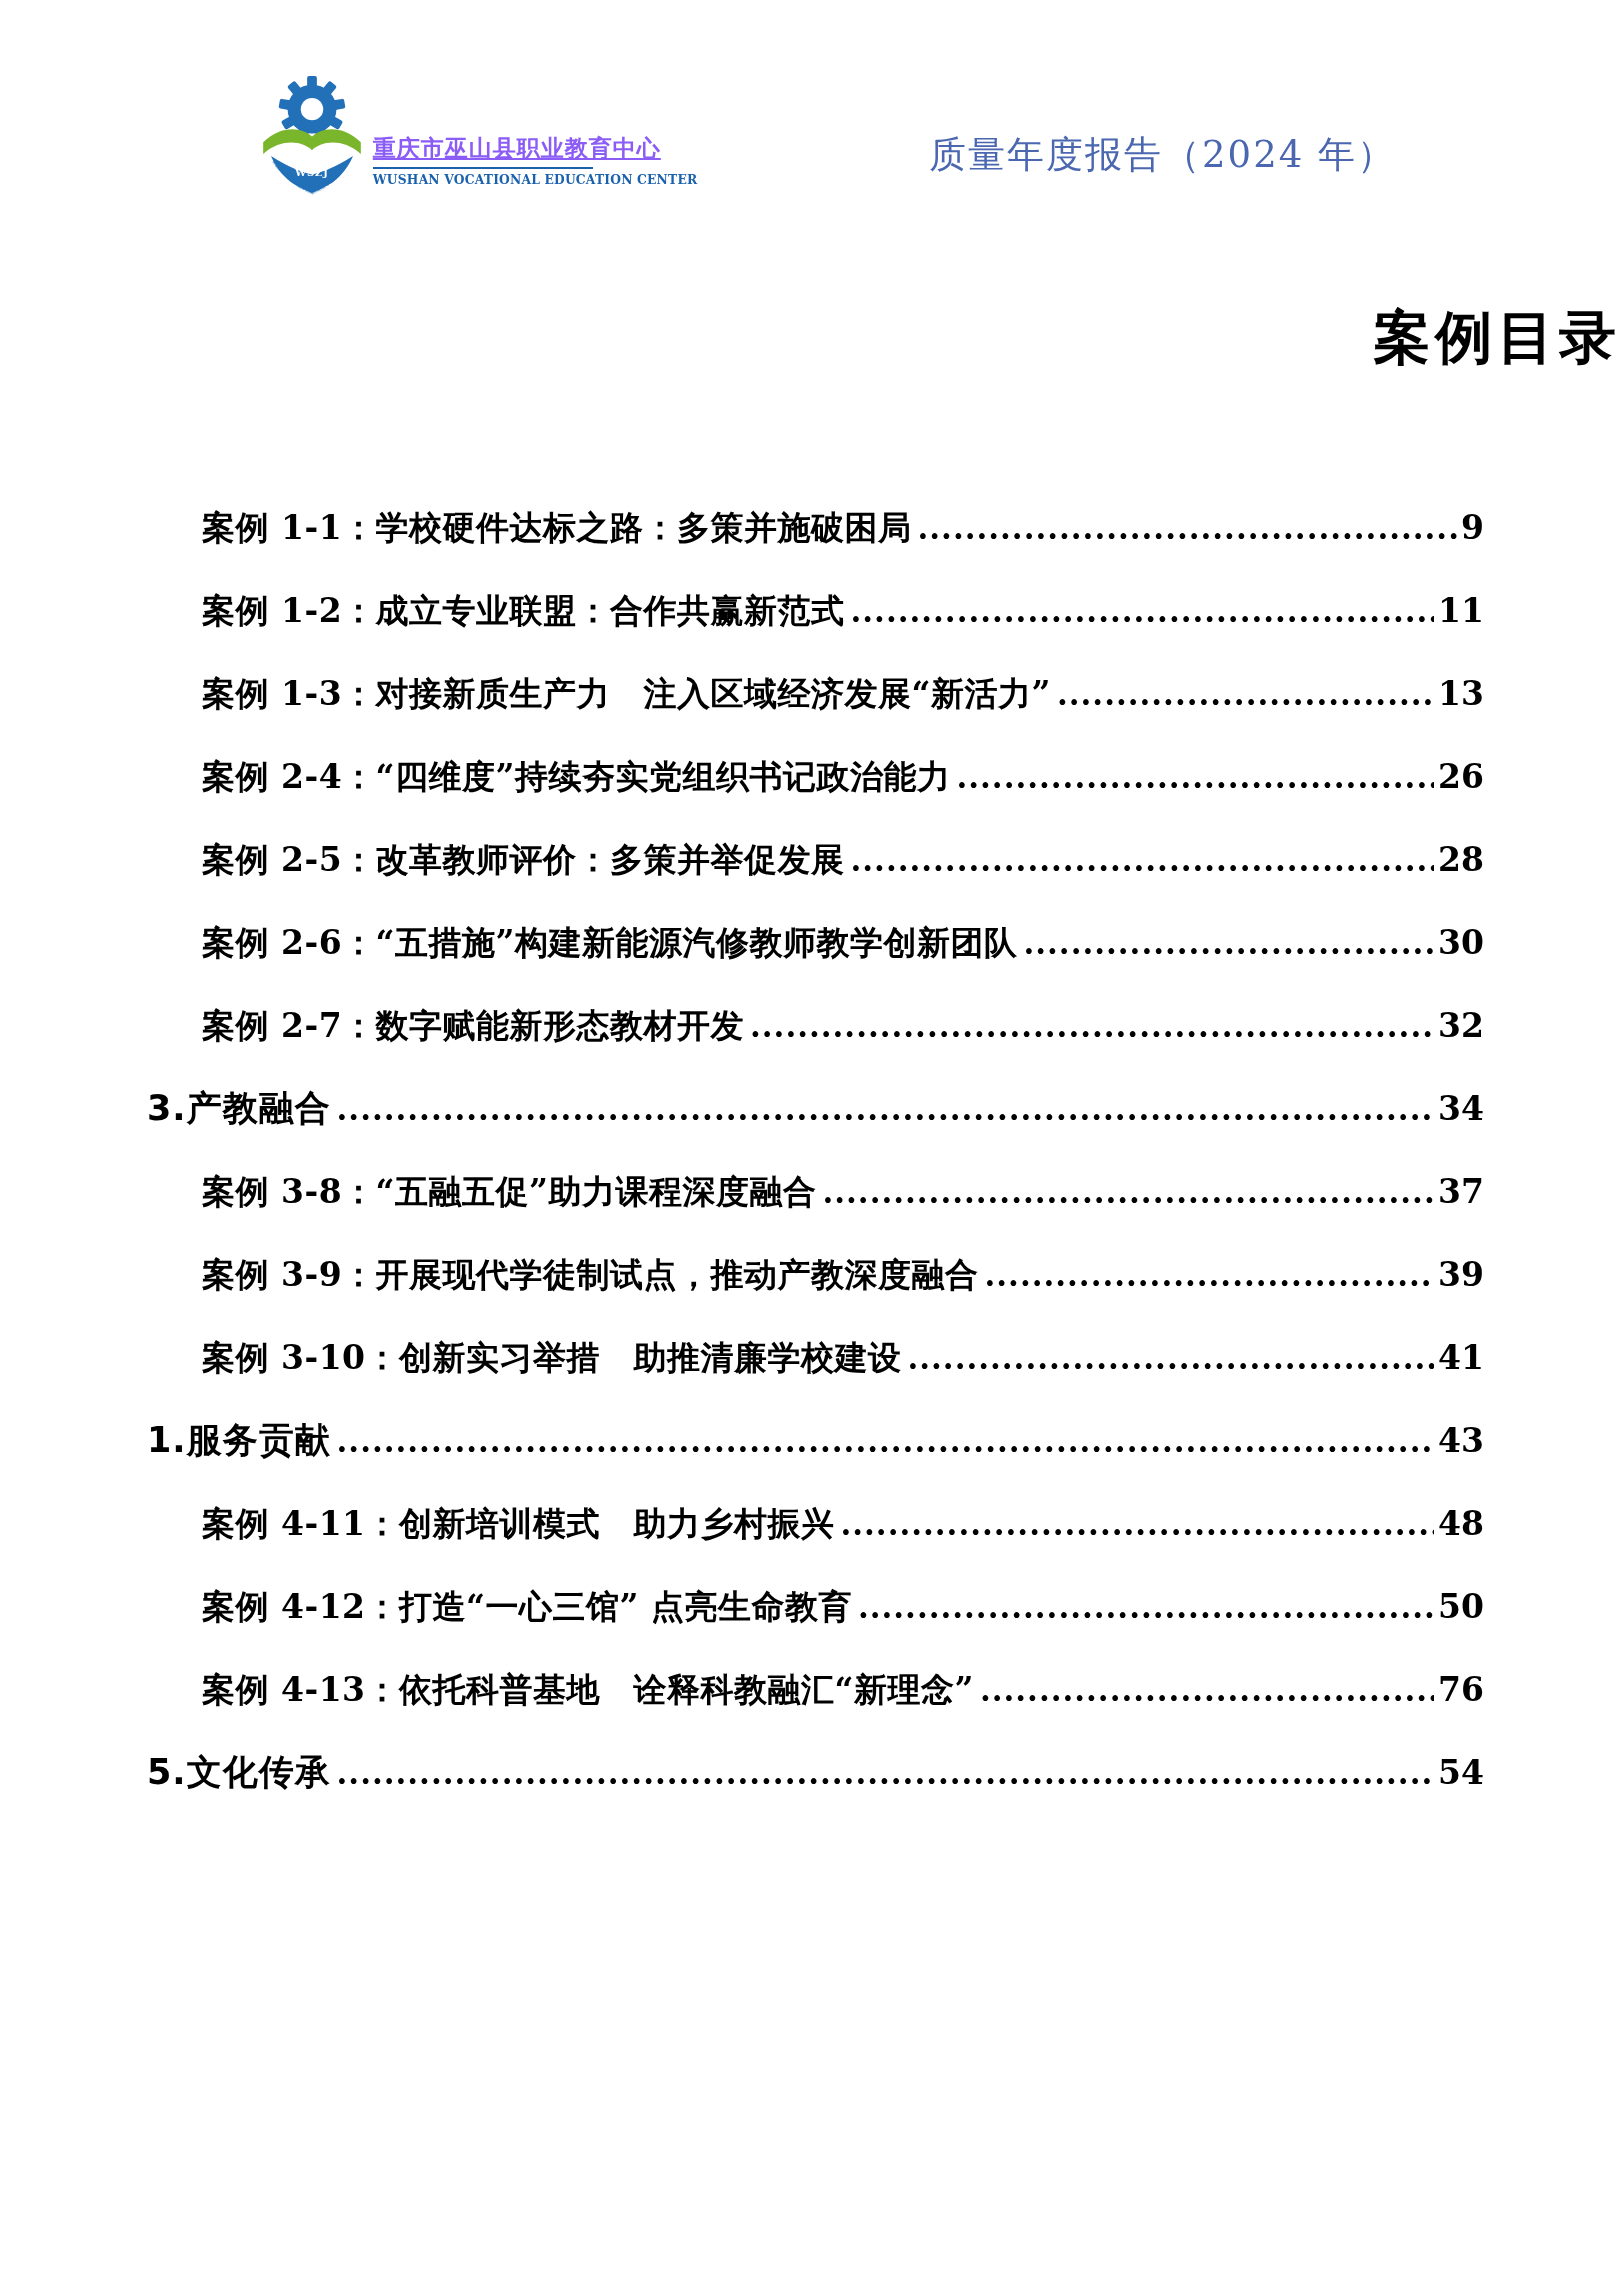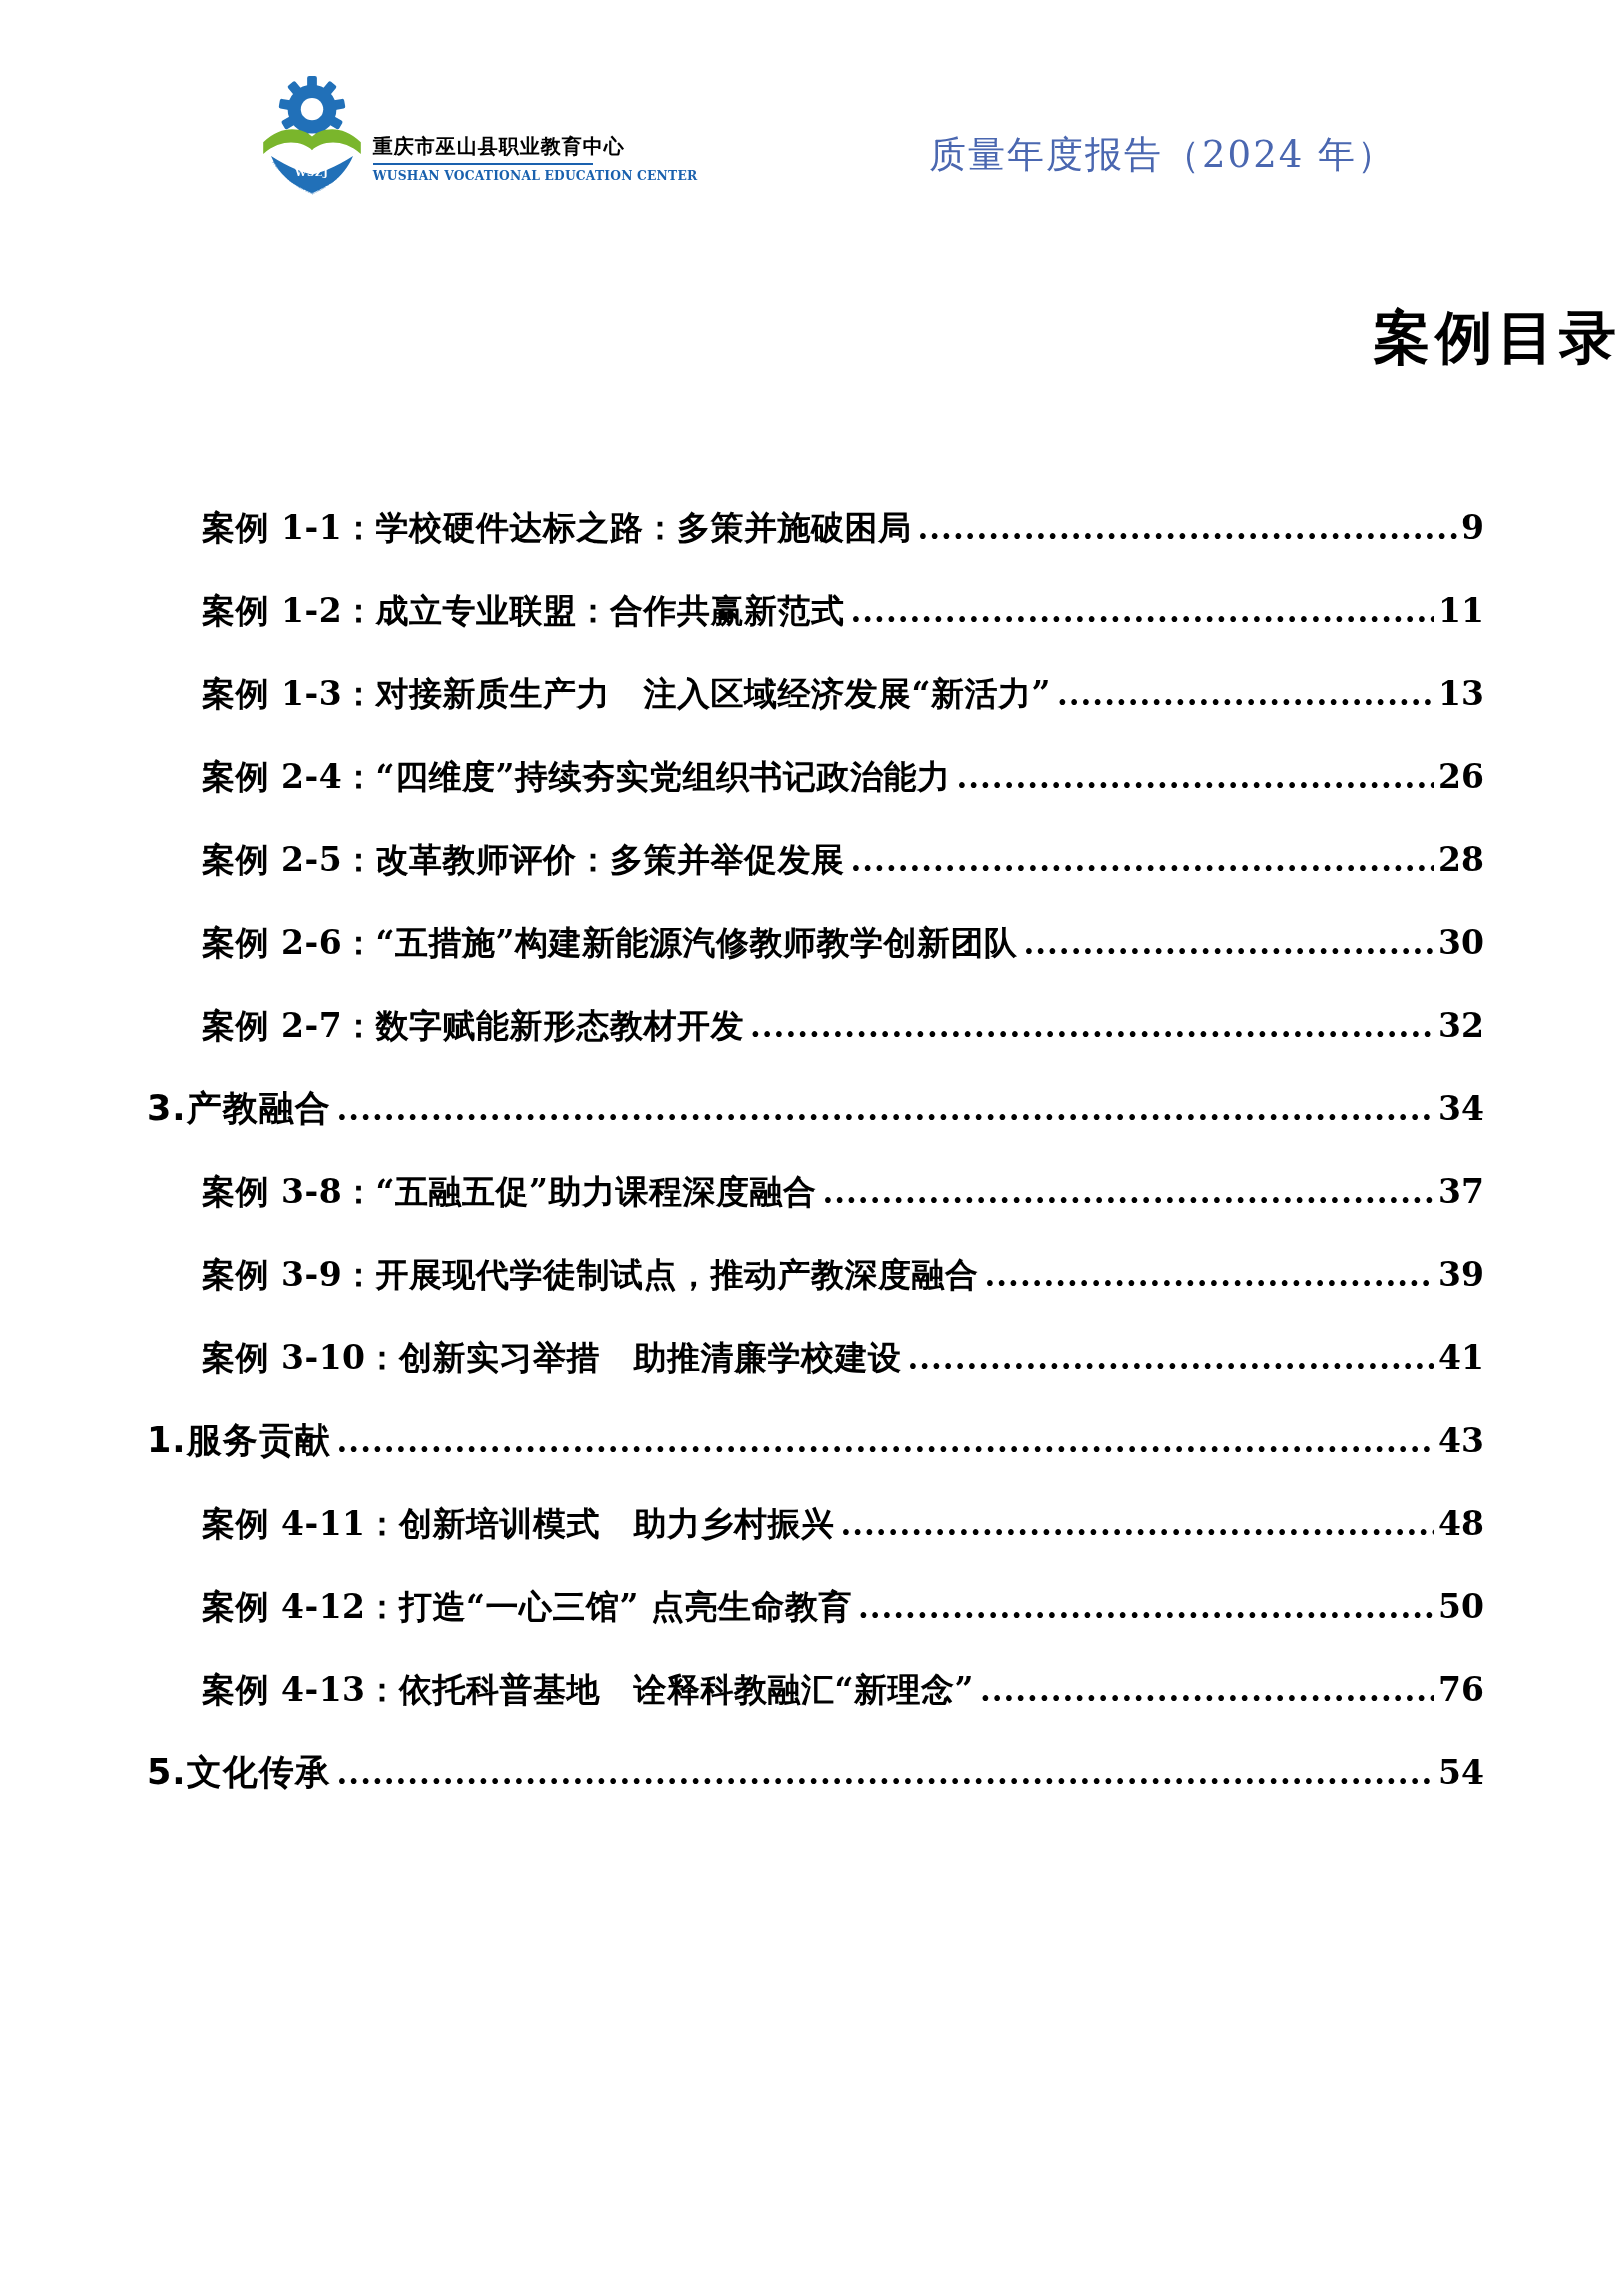--- a/index.html
+++ b/index.html
@@ -13,23 +13,24 @@
     font-family: "DejaVu Serif", "Liberation Serif", serif;
     color: #000;
     overflow: hidden;
   }
 
   
   .logo { position: absolute; left: 261px; top: 74px; display: flex; align-items: flex-start; }
   .logo-mark { width: 102px; height: 123px; }
   .logo-textblock { margin-left: 9.8px; padding-top: 59px; width: 227px; }
   .logo-cn {
-    font-size: 20px; font-weight: bold; color: #000000;
+    font-size: 23px; font-weight: bold; color: #8b5cf6;
     letter-spacing: 1px; white-space: nowrap;
     font-family: "DejaVu Serif", serif;
+    text-decoration: underline;
   }
   .logo-divider { height: 0; border-top: 2px solid #1a61ae; margin: 2.9px 0 2.9px 0; width: 220px; }
   .logo-en {
     font-size: 12.3px; color: #1a61ae; white-space: nowrap;
     letter-spacing: 0.2px; font-family: "DejaVu Serif", serif; font-weight: bold;
   }
   .report-title {
     position: absolute; right: 225px; top: 130px;
     font-size: 37px; color: #4a67b0; letter-spacing: 2px;
     font-family: "DejaVu Serif", "Liberation Serif", serif;

